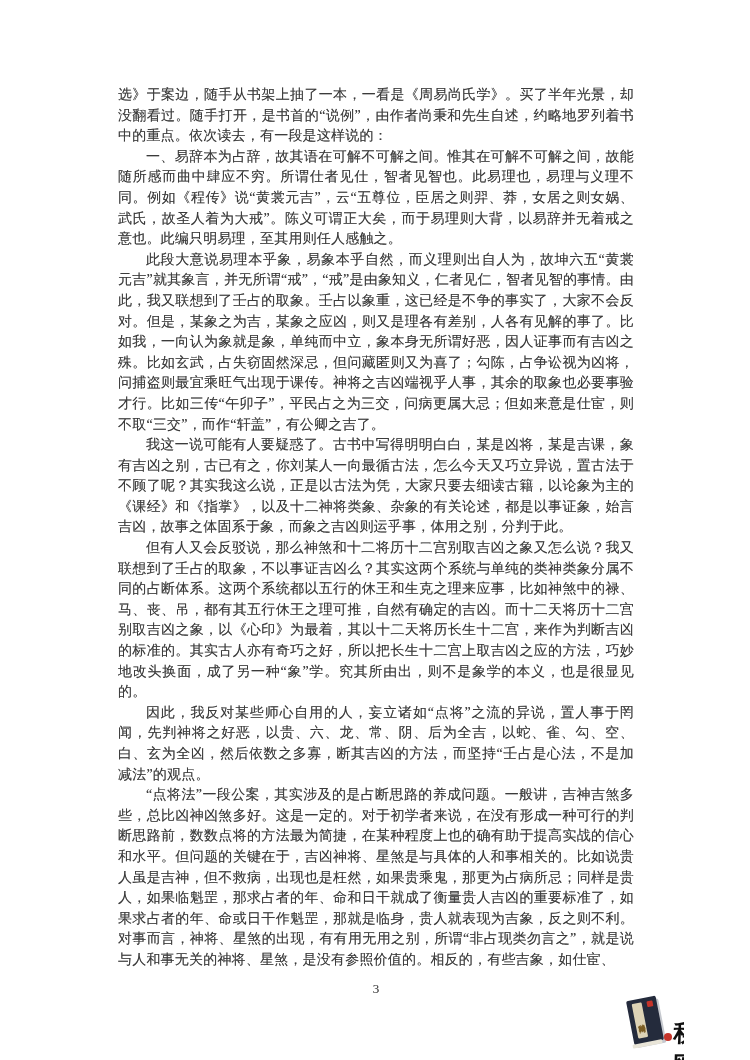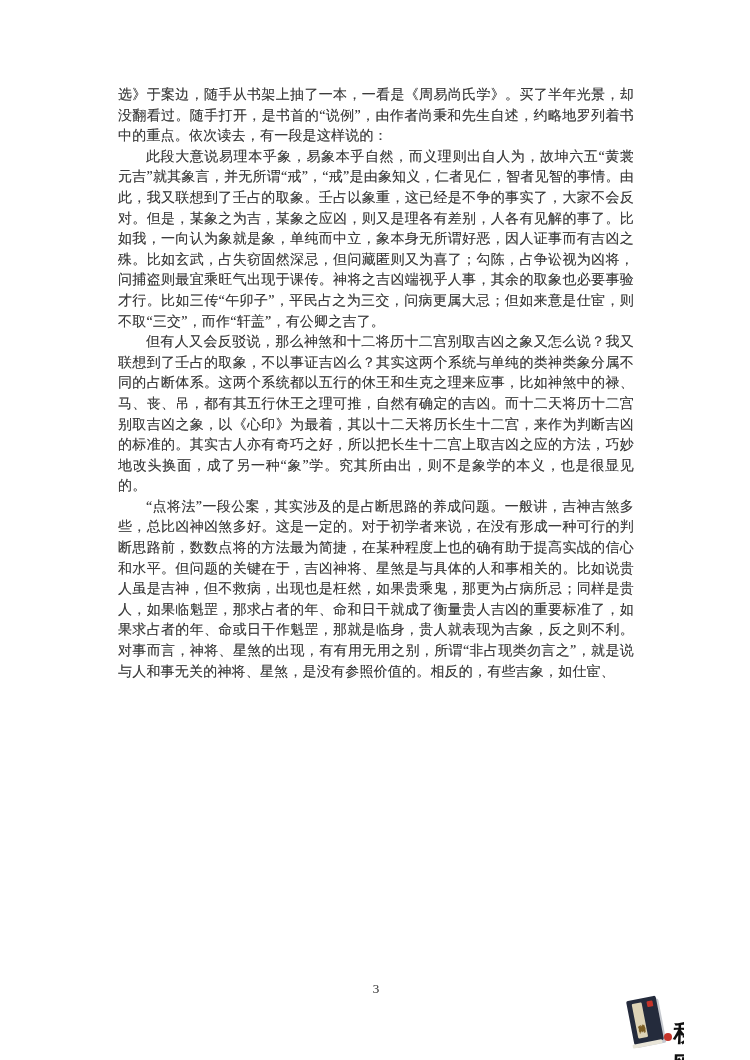--- a/index.html
+++ b/index.html
@@ -120,22 +120,25 @@
     transform: skewX(-2deg);
   }
 </style>
 </head>
 <body>
 
 <div class="page">
 
   <div class="text-block">
     <p class="para no-indent">选》于案边，随手从书架上抽了一本，一看是《周易尚氏学》。买了半年光景，却没翻看过。随手打开，是书首的“说例”，由作者尚秉和先生自述，约略地罗列着书中的重点。依次读去，有一段是这样说的：</p>
+    <p class="para">一、易辞本为占辞，故其语在可解不可解之间。惟其在可解不可解之间，故能随所感而曲中肆应不穷。所谓仕者见仕，智者见智也。此易理也，易理与义理不同。例如《程传》说“黄裳元吉”，云“五尊位，臣居之则羿、莽，女居之则女娲、武氏，故圣人着为大戒”。陈义可谓正大矣，而于易理则大背，以易辞并无着戒之意也。此编只明易理，至其用则任人感触之。</p>
     <p class="para">此段大意说易理本乎象，易象本乎自然，而义理则出自人为，故坤六五“黄裳元吉”就其象言，并无所谓“戒”，“戒”是由象知义，仁者见仁，智者见智的事情。由此，我又联想到了壬占的取象。壬占以象重，这已经是不争的事实了，大家不会反对。但是，某象之为吉，某象之应凶，则又是理各有差别，人各有见解的事了。比如我，一向认为象就是象，单纯而中立，象本身无所谓好恶，因人证事而有吉凶之殊。比如玄武，占失窃固然深忌，但问藏匿则又为喜了；勾陈，占争讼视为凶将，问捕盗则最宜乘旺气出现于课传。神将之吉凶端视乎人事，其余的取象也必要事验才行。比如三传“午卯子”，平民占之为三交，问病更属大忌；但如来意是仕宦，则不取“三交”，而作“轩盖”，有公卿之吉了。</p>
+    <p class="para">我这一说可能有人要疑惑了。古书中写得明明白白，某是凶将，某是吉课，象有吉凶之别，古已有之，你刘某人一向最循古法，怎么今天又巧立异说，置古法于不顾了呢？其实我这么说，正是以古法为凭，大家只要去细读古籍，以论象为主的《课经》和《指掌》，以及十二神将类象、杂象的有关论述，都是以事证象，始言吉凶，故事之体固系于象，而象之吉凶则运乎事，体用之别，分判于此。</p>
     <p class="para">但有人又会反驳说，那么神煞和十二将历十二宫别取吉凶之象又怎么说？我又联想到了壬占的取象，不以事证吉凶么？其实这两个系统与单纯的类神类象分属不同的占断体系。这两个系统都以五行的休王和生克之理来应事，比如神煞中的禄、马、丧、吊，都有其五行休王之理可推，自然有确定的吉凶。而十二天将历十二宫别取吉凶之象，以《心印》为最着，其以十二天将历长生十二宫，来作为判断吉凶的标准的。其实古人亦有奇巧之好，所以把长生十二宫上取吉凶之应的方法，巧妙地改头换面，成了另一种“象”学。究其所由出，则不是象学的本义，也是很显见的。</p>
+    <p class="para">因此，我反对某些师心自用的人，妄立诸如“点将”之流的异说，置人事于罔闻，先判神将之好恶，以贵、六、龙、常、阴、后为全吉，以蛇、雀、勾、空、白、玄为全凶，然后依数之多寡，断其吉凶的方法，而坚持“壬占是心法，不是加减法”的观点。</p>
     <p class="para">“点将法”一段公案，其实涉及的是占断思路的养成问题。一般讲，吉神吉煞多些，总比凶神凶煞多好。这是一定的。对于初学者来说，在没有形成一种可行的判断思路前，数数点将的方法最为简捷，在某种程度上也的确有助于提高实战的信心和水平。但问题的关键在于，吉凶神将、星煞是与具体的人和事相关的。比如说贵人虽是吉神，但不救病，出现也是枉然，如果贵乘鬼，那更为占病所忌；同样是贵人，如果临魁罡，那求占者的年、命和日干就成了衡量贵人吉凶的重要标准了，如果求占者的年、命或日干作魁罡，那就是临身，贵人就表现为吉象，反之则不利。对事而言，神将、星煞的出现，有有用无用之别，所谓“非占现类勿言之”，就是说与人和事无关的神将、星煞，是没有参照价值的。相反的，有些吉象，如仕宦、</p>
   </div>
 
   <div class="page-number">3</div>
 
   <div class="watermark">
     <div class="wm-book">
       <div class="wm-book-label">秘籍网</div>
       <div class="wm-book-seal"></div>
     </div>

